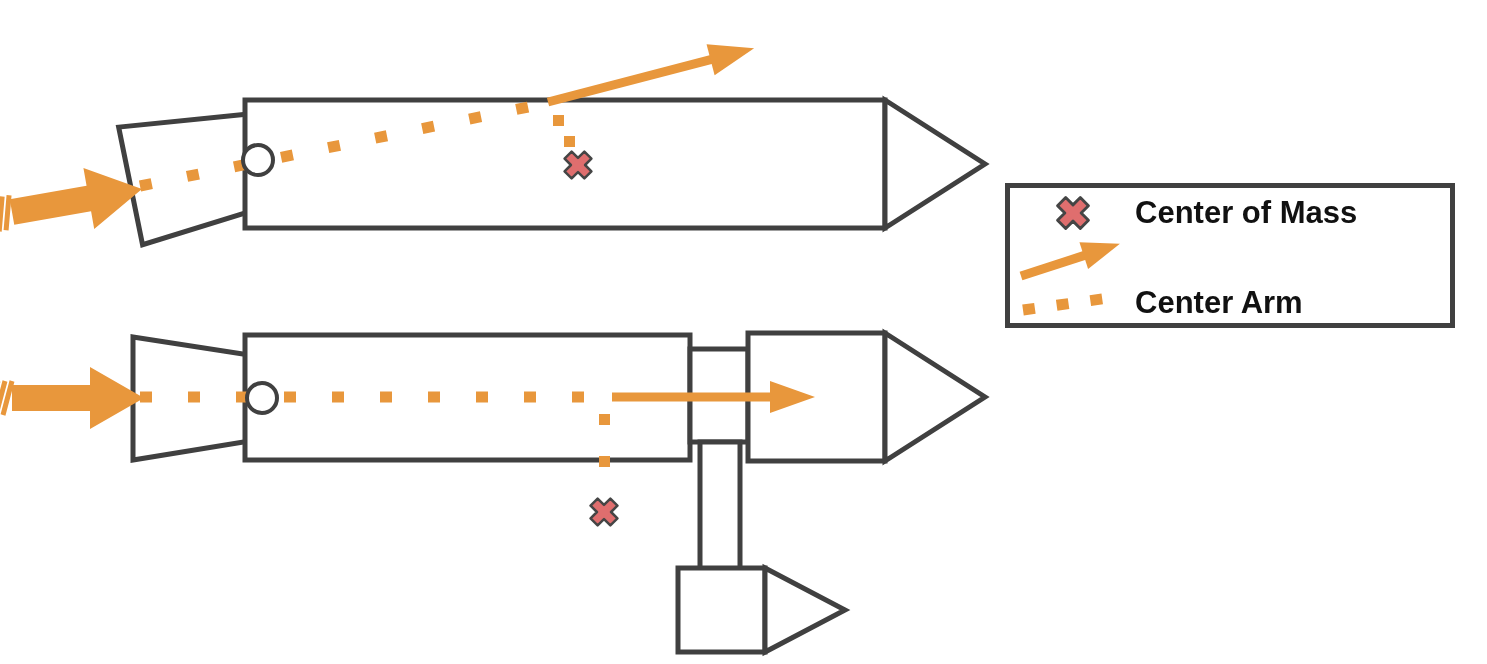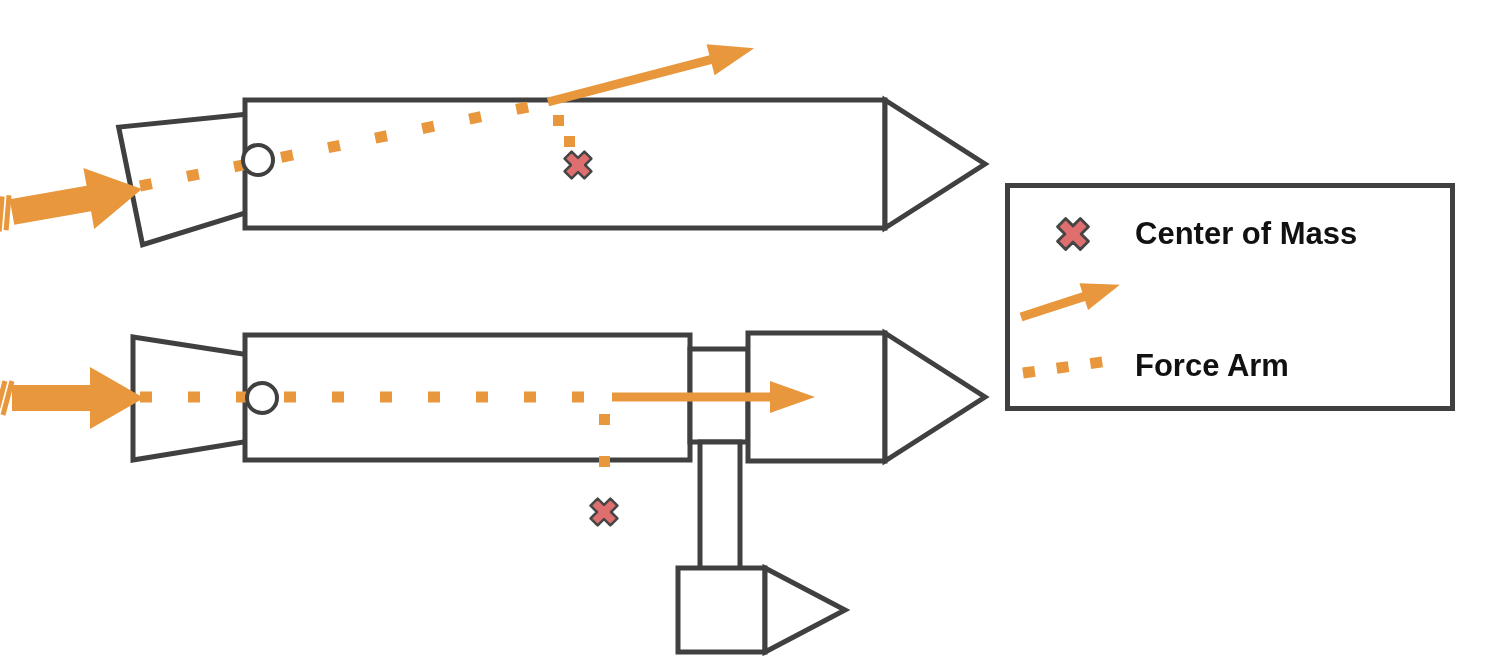--- a/index.html
+++ b/index.html
@@ -10,21 +10,21 @@
   .shape      { fill:#ffffff; stroke:#404040; stroke-width:5; }
   .pivot      { fill:#ffffff; stroke:#404040; stroke-width:4; }
   .orange-fill{ fill:#E8973C; stroke:none; }
   .orange-line{ stroke:#E8973C; stroke-width:9; fill:none; }
   .orange-dots{ stroke:#E8973C; stroke-width:11; fill:none; stroke-dasharray:12 36; }
   .legend-dots{ stroke:#E8973C; stroke-width:11; fill:none; stroke-dasharray:12 22; }
   .orange-hash{ stroke:#E8973C; stroke-width:5; fill:none; }
   .orange-dot-sq { fill:#E8973C; }
   .com-x      { fill:#DF6E6E; stroke:#454545; stroke-width:2.5; stroke-linejoin:round; }
 
-  .legend { position:absolute; left:1005px; top:183px; width:450px; height:228px;
+  .legend { position:absolute; left:1005px; top:183px; width:450px; height:145px;
             border:5px solid #404040; background:#ffffff;
             display:flex; flex-direction:column; justify-content:space-evenly; }
   .legend-row  { display:flex; align-items:center; }
   .legend-icon { width:125px; display:flex; justify-content:center; align-items:center; }
   .legend-label{ font-size:31px; font-weight:bold; color:#111111; white-space:nowrap; }
 </style>
 </head>
 <body>
 
 <div class="canvas">
@@ -109,17 +109,17 @@
           </g>
         </svg>
       </span>
     </div>
     <div class="legend-row">
       <span class="legend-icon">
         <svg width="112" height="34" viewBox="0 0 112 34">
           <line class="legend-dots" x1="6" y1="24" x2="106" y2="10"></line>
         </svg>
       </span>
-      <span class="legend-label">Force Arm</span>
+      <span class="legend-label">Center Arm</span>
     </div>
   </div>
 
 </div>
 
 </body></html>

